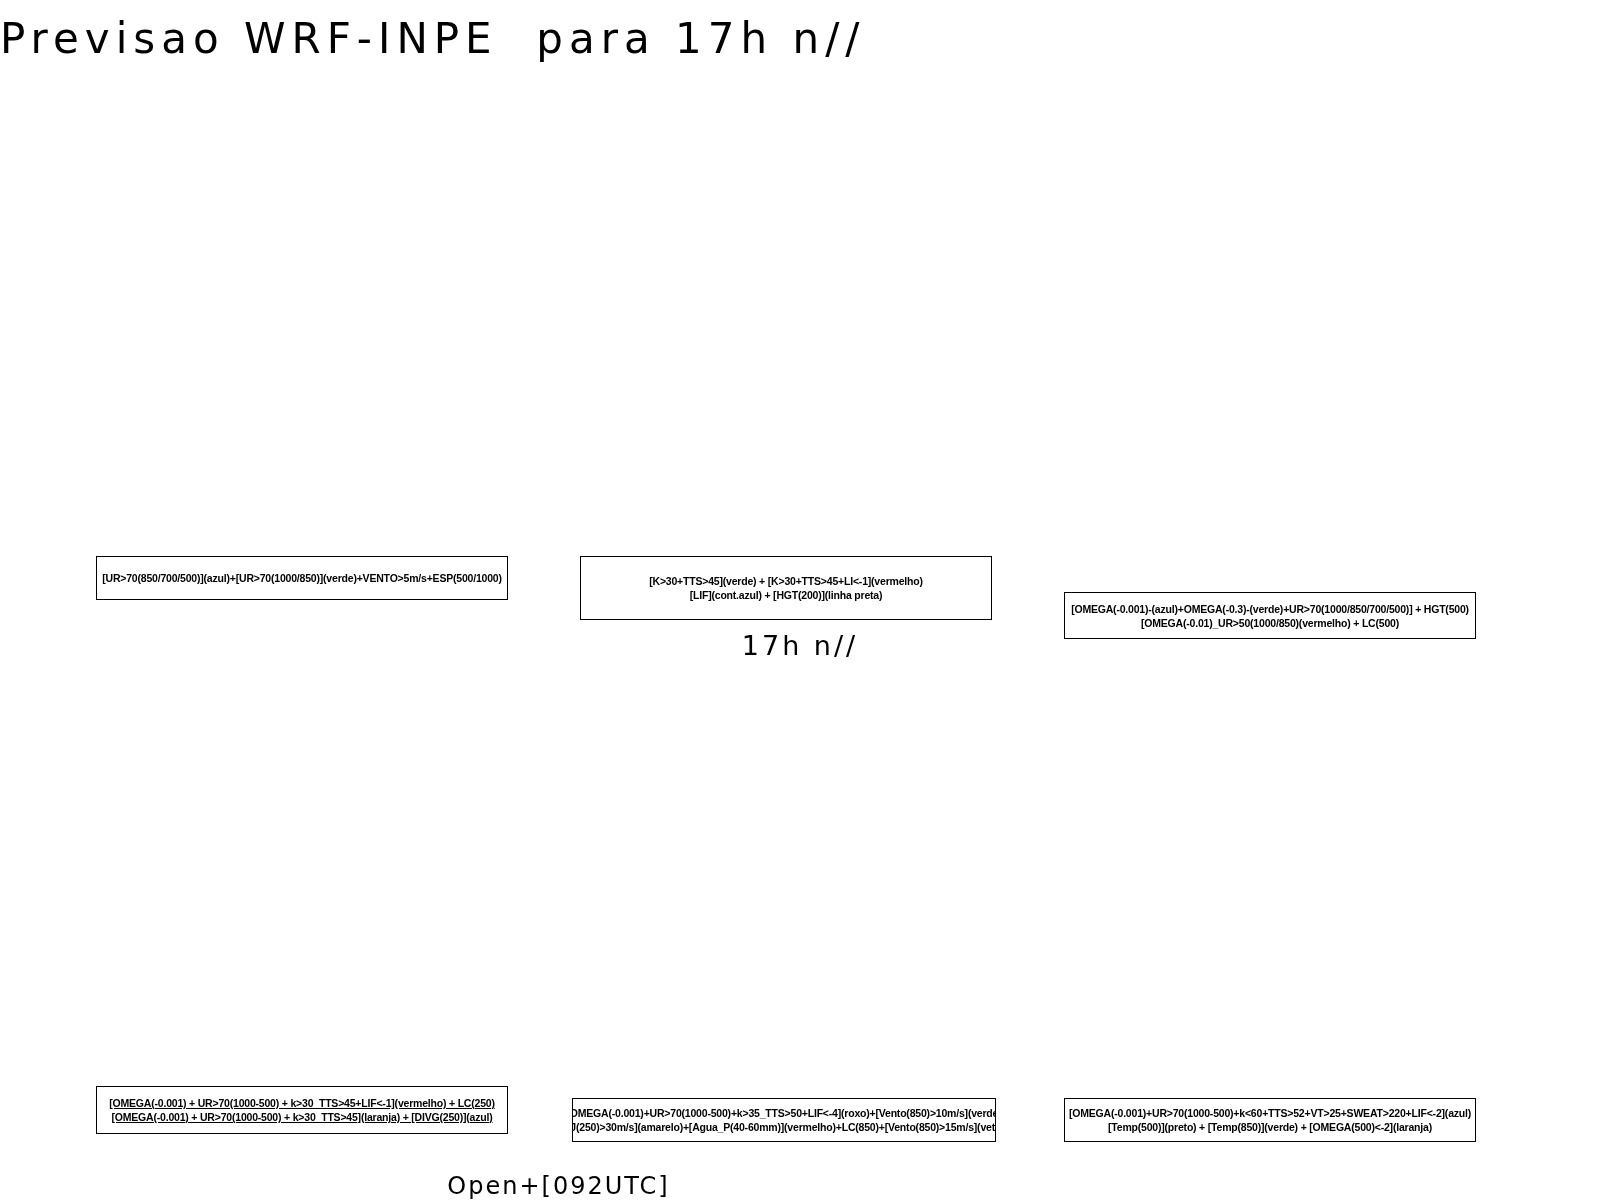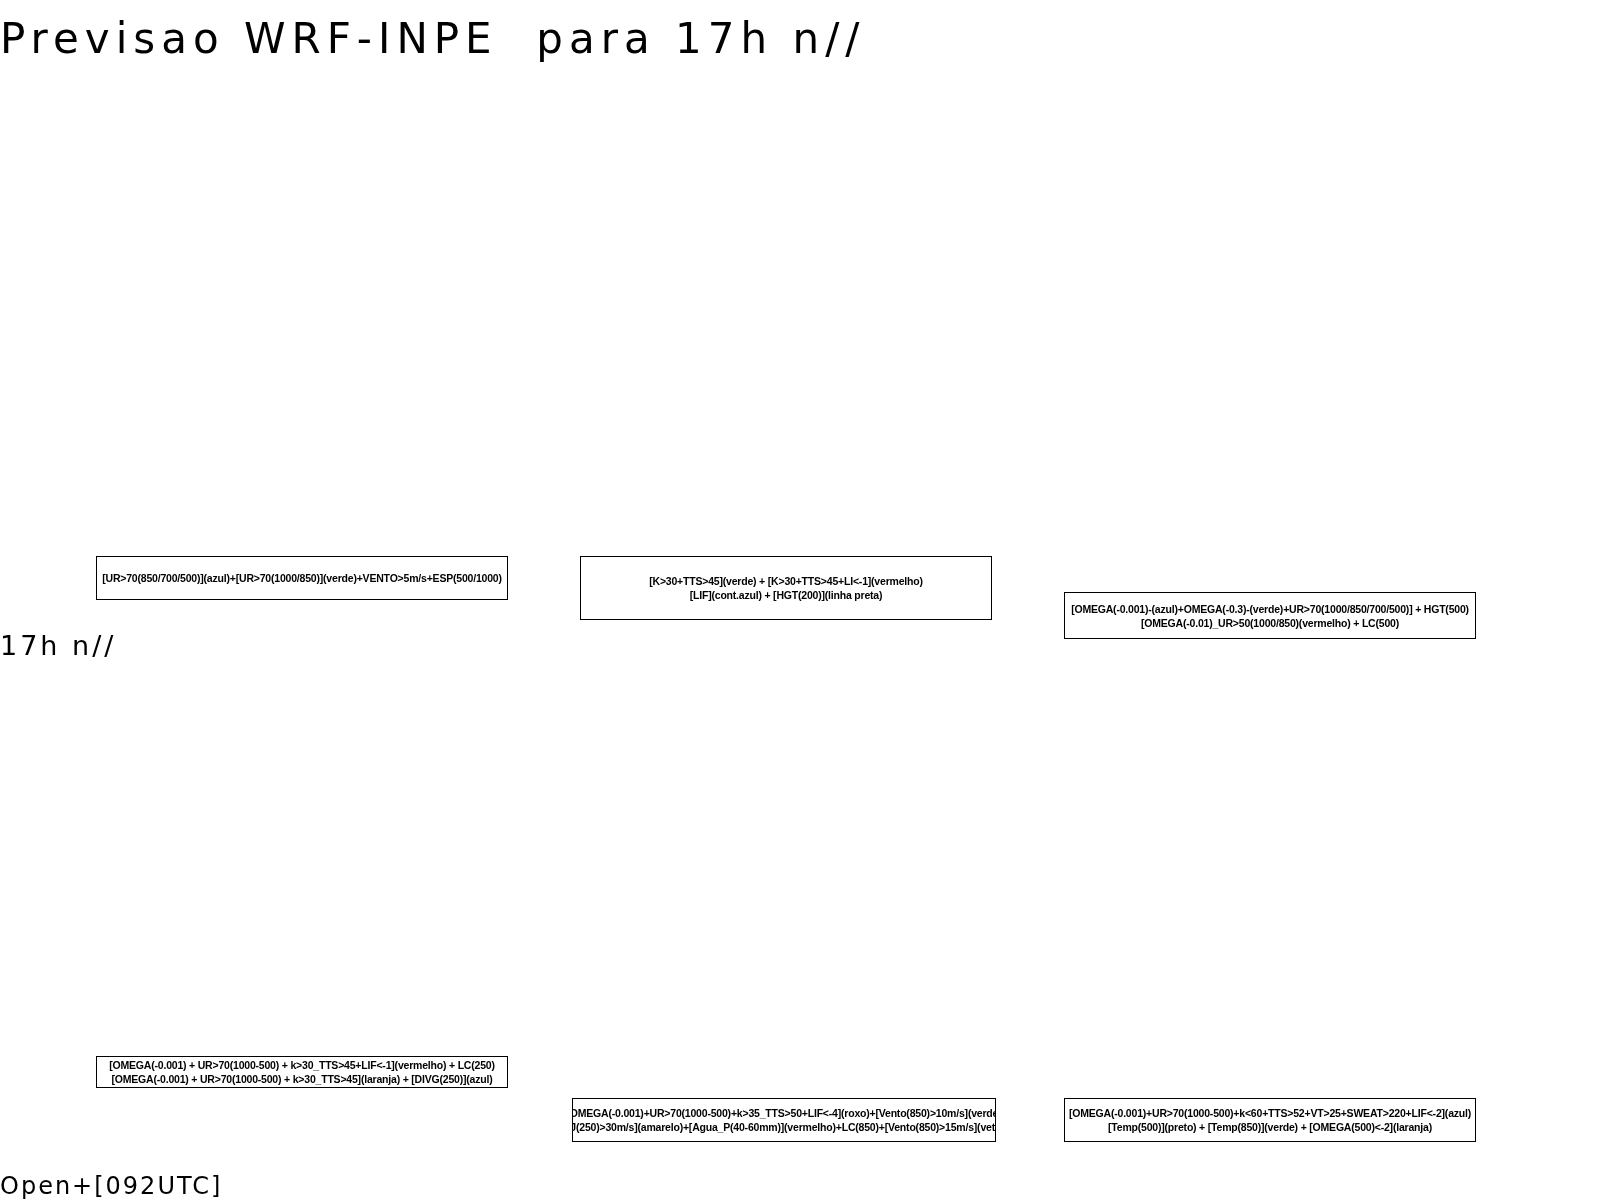--- a/index.html
+++ b/index.html
@@ -29,35 +29,35 @@
     color: #000000;
     white-space: pre;
   }
 
   
   #mid-caption {
     position: absolute;
     top: 630px;
     left: 0;
     width: 1600px;
-    text-align: left;
+    text-align: center;
     font-family: "DejaVu Sans", sans-serif;
     font-size: 27px;
     letter-spacing: 3px;
     color: #000000;
     white-space: pre;
   }
 
   
   #footer-label {
     position: absolute;
     top: 1172px;
     left: 0;
     width: 1269px;
-    text-align: left;
+    text-align: center;
     padding-right: 152px;
     box-sizing: border-box;
     font-family: "DejaVu Sans", sans-serif;
     font-size: 24px;
     letter-spacing: 2px;
     color: #000000;
     white-space: pre;
   }
 
   
@@ -84,21 +84,21 @@
     display: block;
     text-align: center;
   }
 
   
   #legend-top-left   { left: 96px;  top: 556px; width: 412px; height: 44px; }
   #legend-top-center { left: 580px; top: 556px; width: 412px; height: 64px; }
   #legend-top-right  { left: 1064px;top: 556px; width: 412px; height: 47px; margin-top: 36px; }
 
   
-  #legend-bottom-left   { left: 96px;  top: 1056px; width: 412px; height: 32px; }
+  #legend-bottom-left   { left: 96px;  top: 1086px; width: 412px; height: 48px; text-decoration: underline; }
   #legend-bottom-center { left: 572px; top: 1098px; width: 424px; height: 44px; }
   #legend-bottom-right  { left: 1064px;top: 1098px; width: 412px; height: 44px; }
 
   
   .panel-area {
     position: absolute;
     background: #ffffff;
   }
 </style>
 </head>

